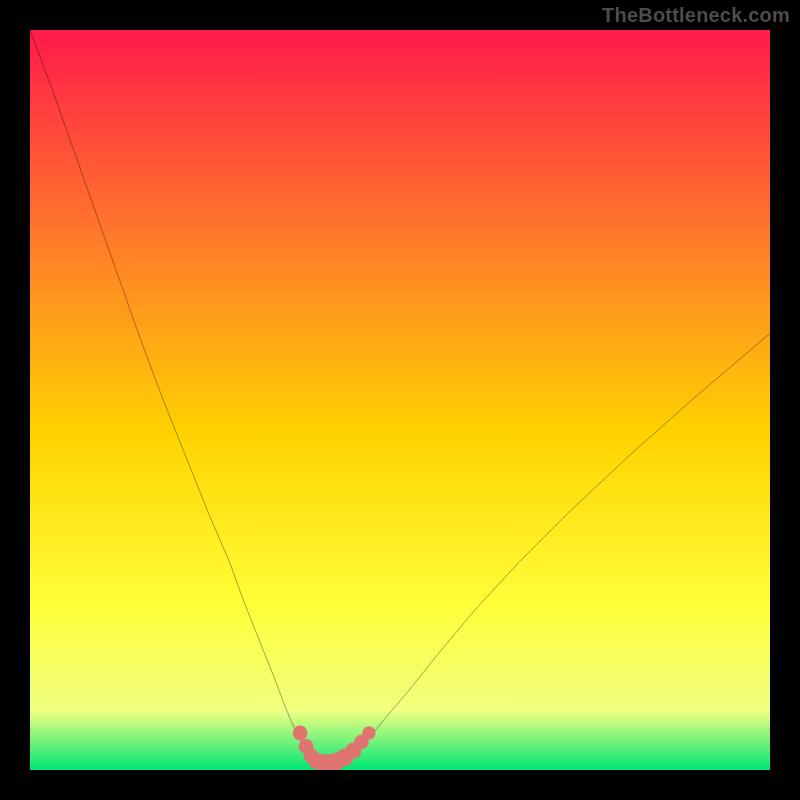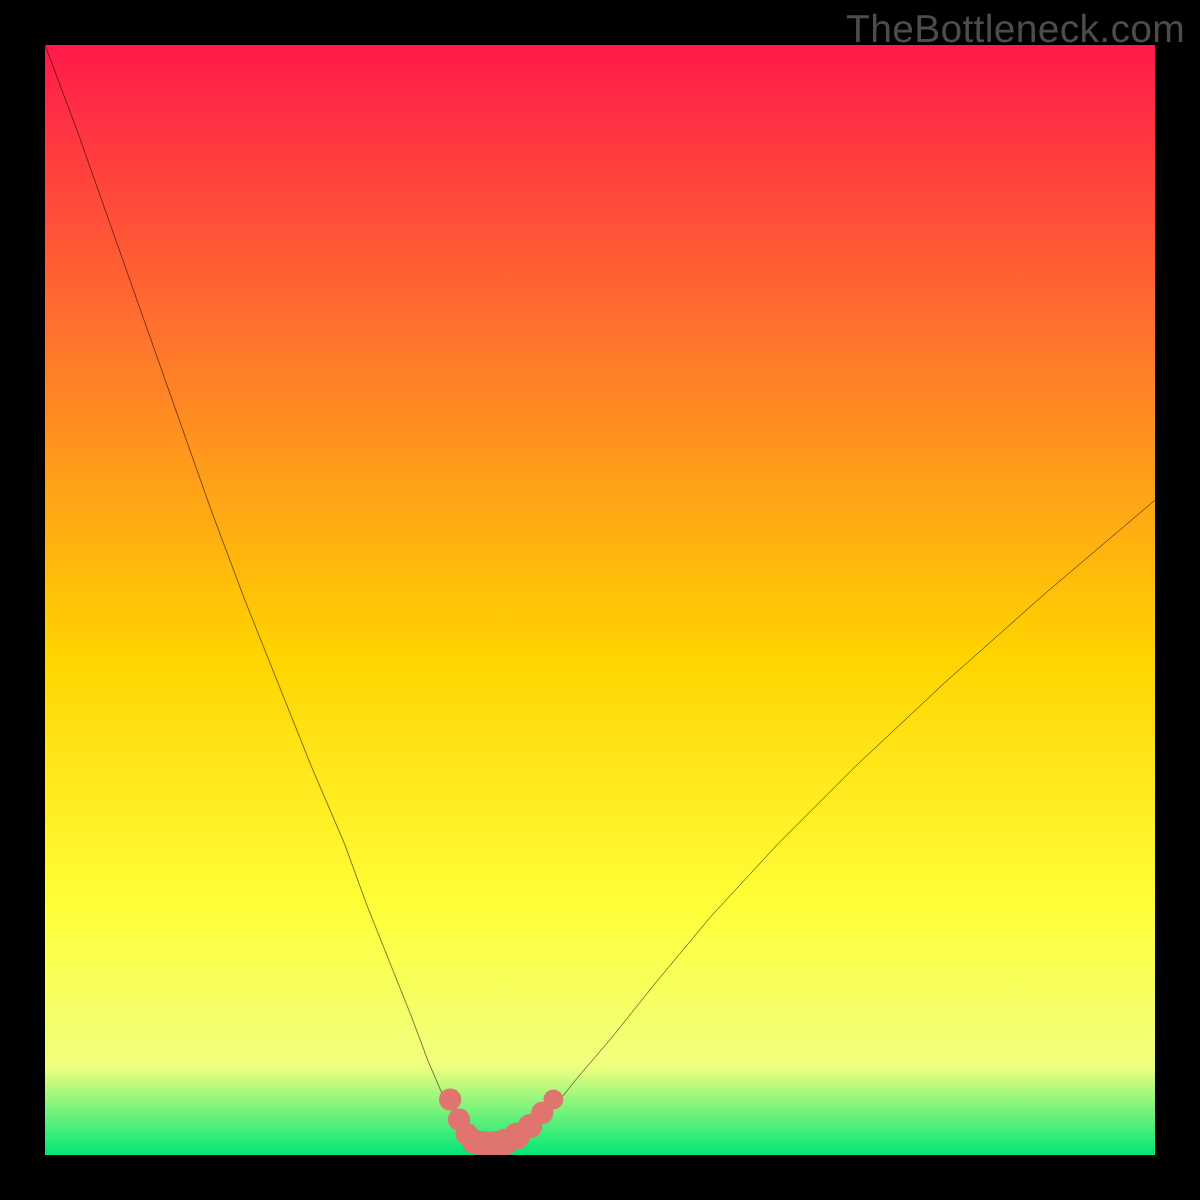--- a/index.html
+++ b/index.html
@@ -15,22 +15,22 @@
     position: relative;
     width: 800px;
     height: 800px;
     background: #000000;
   }
   .watermark {
     position: absolute;
     top: 4px;
     right: 10px;
     color: #4c4c4c;
-    font-size: 26px;
-    font-weight: 400;
+    font-size: 20px;
+    font-weight: 700;
     user-select: none;
     z-index: 5;
     letter-spacing: 0.2px;
   }
   svg.plot {
     position: absolute;
     left: 30px;
     top: 30px;
     width: 740px;
     height: 740px;

